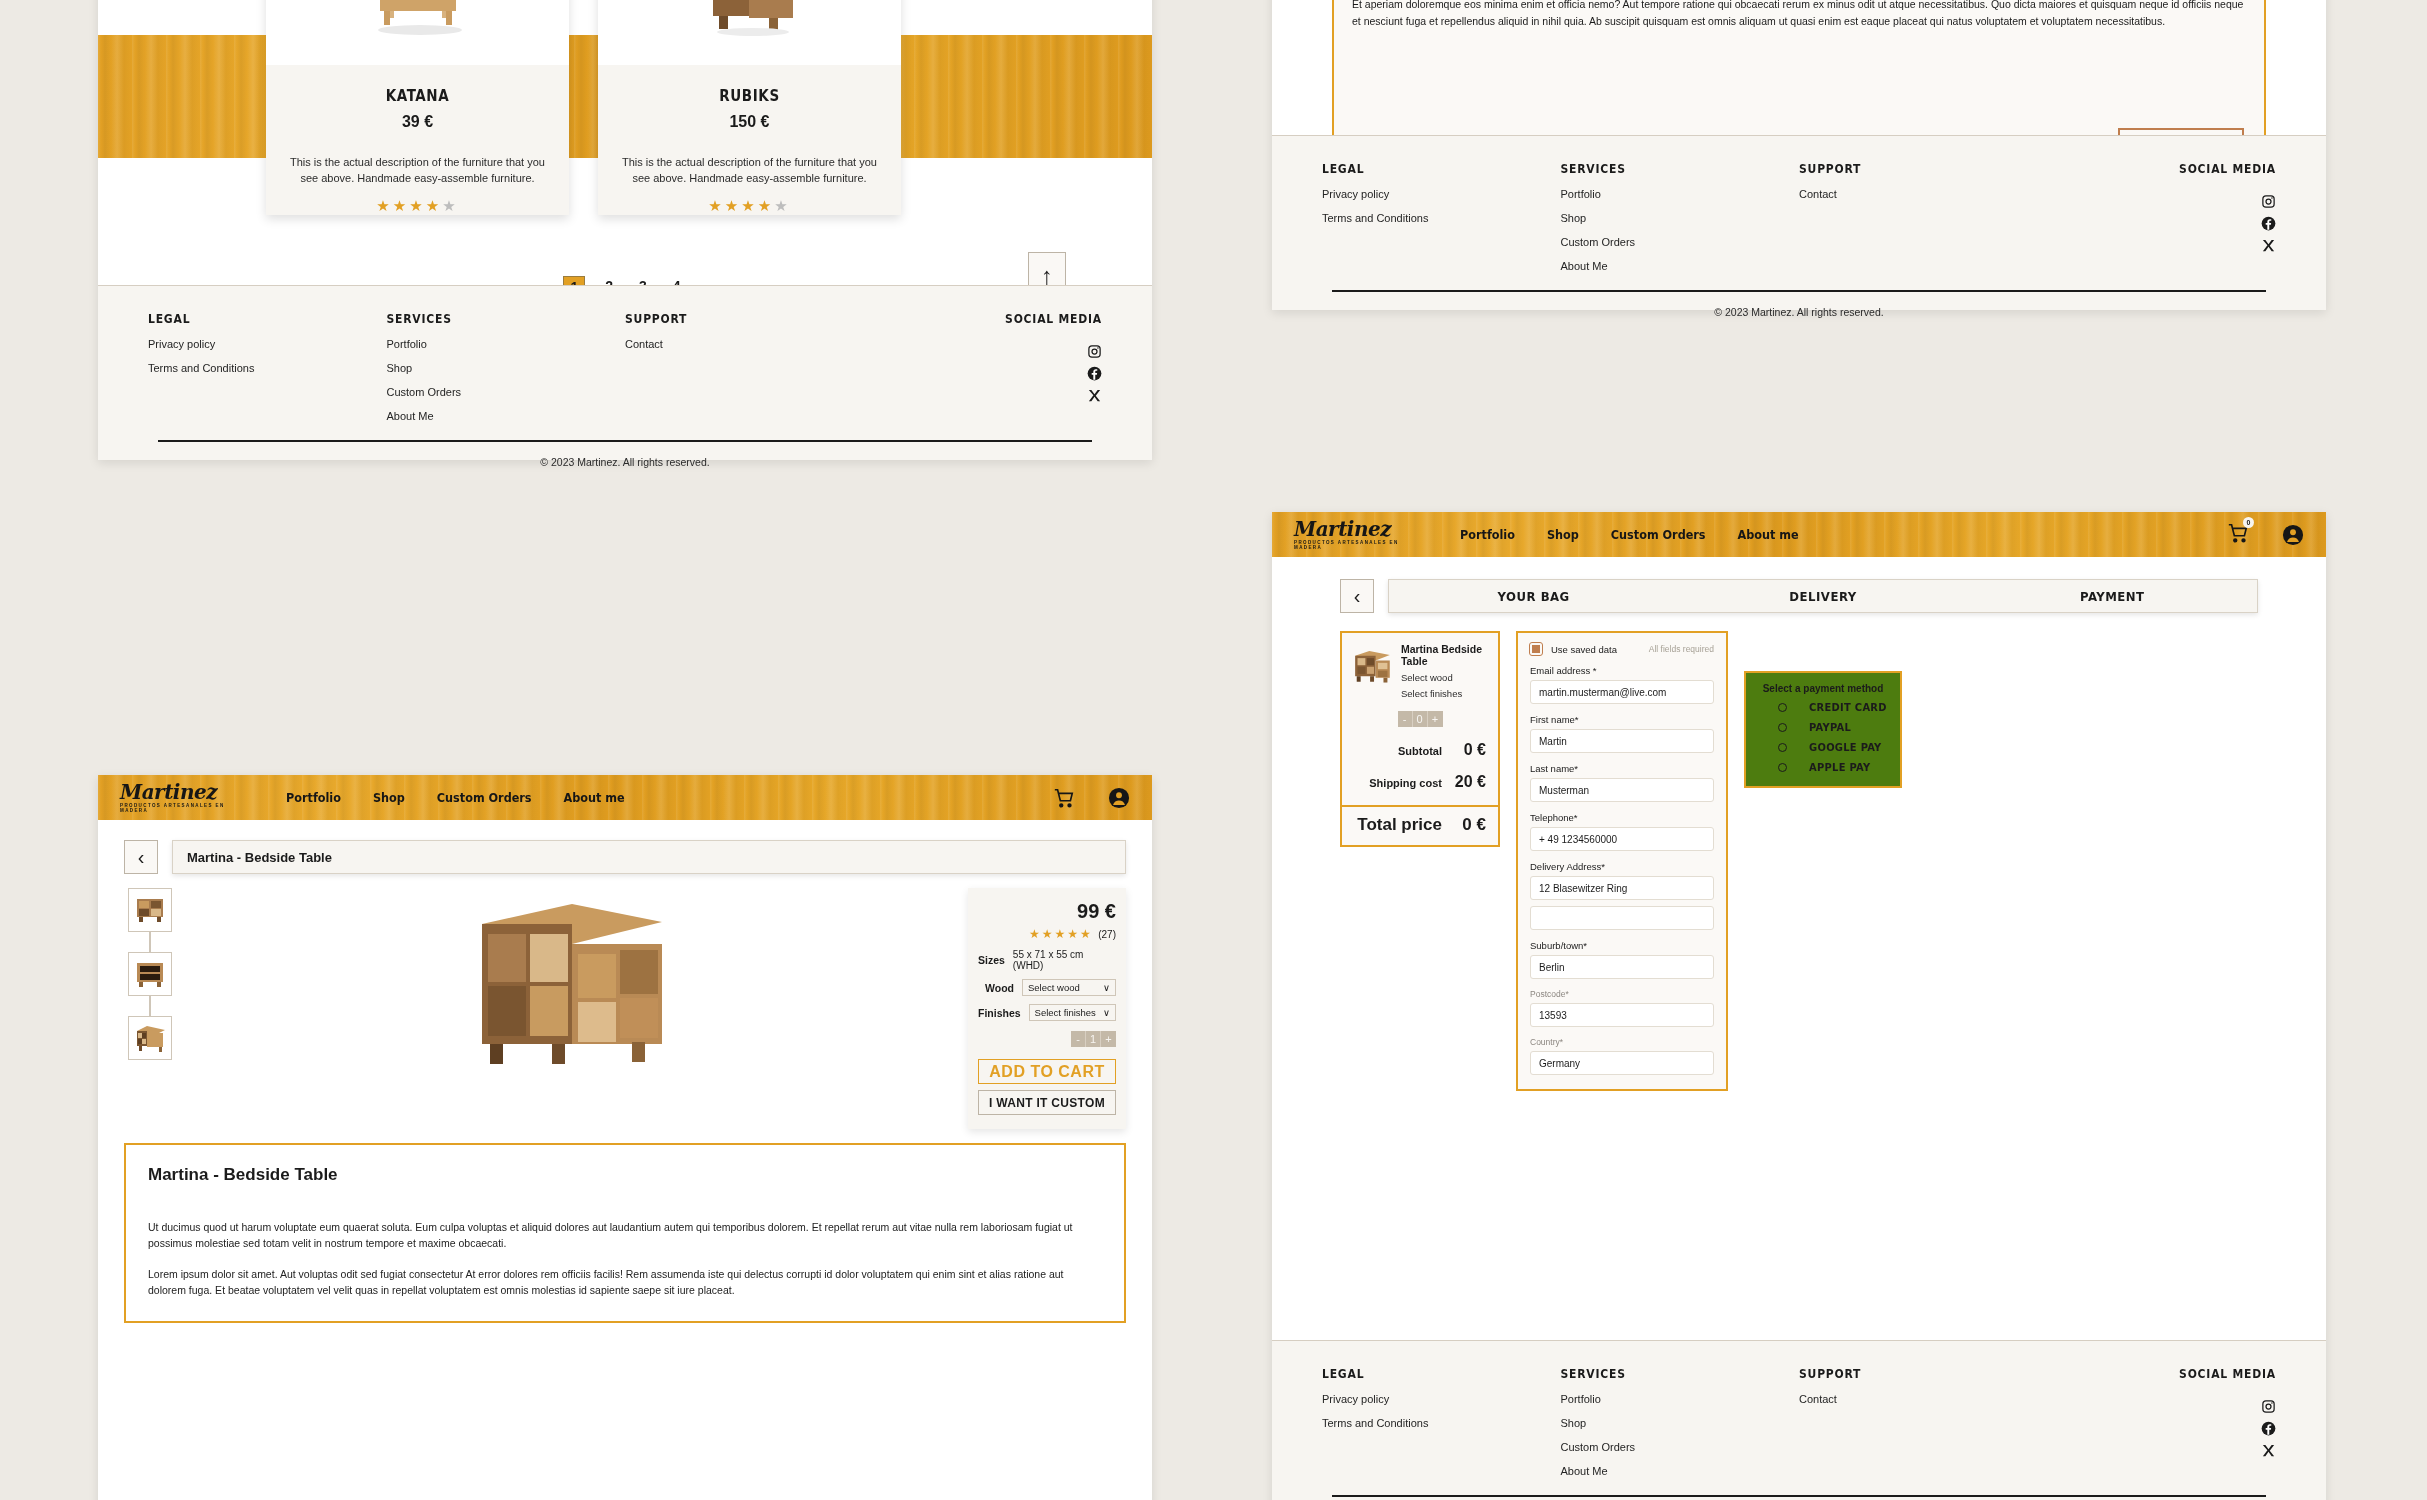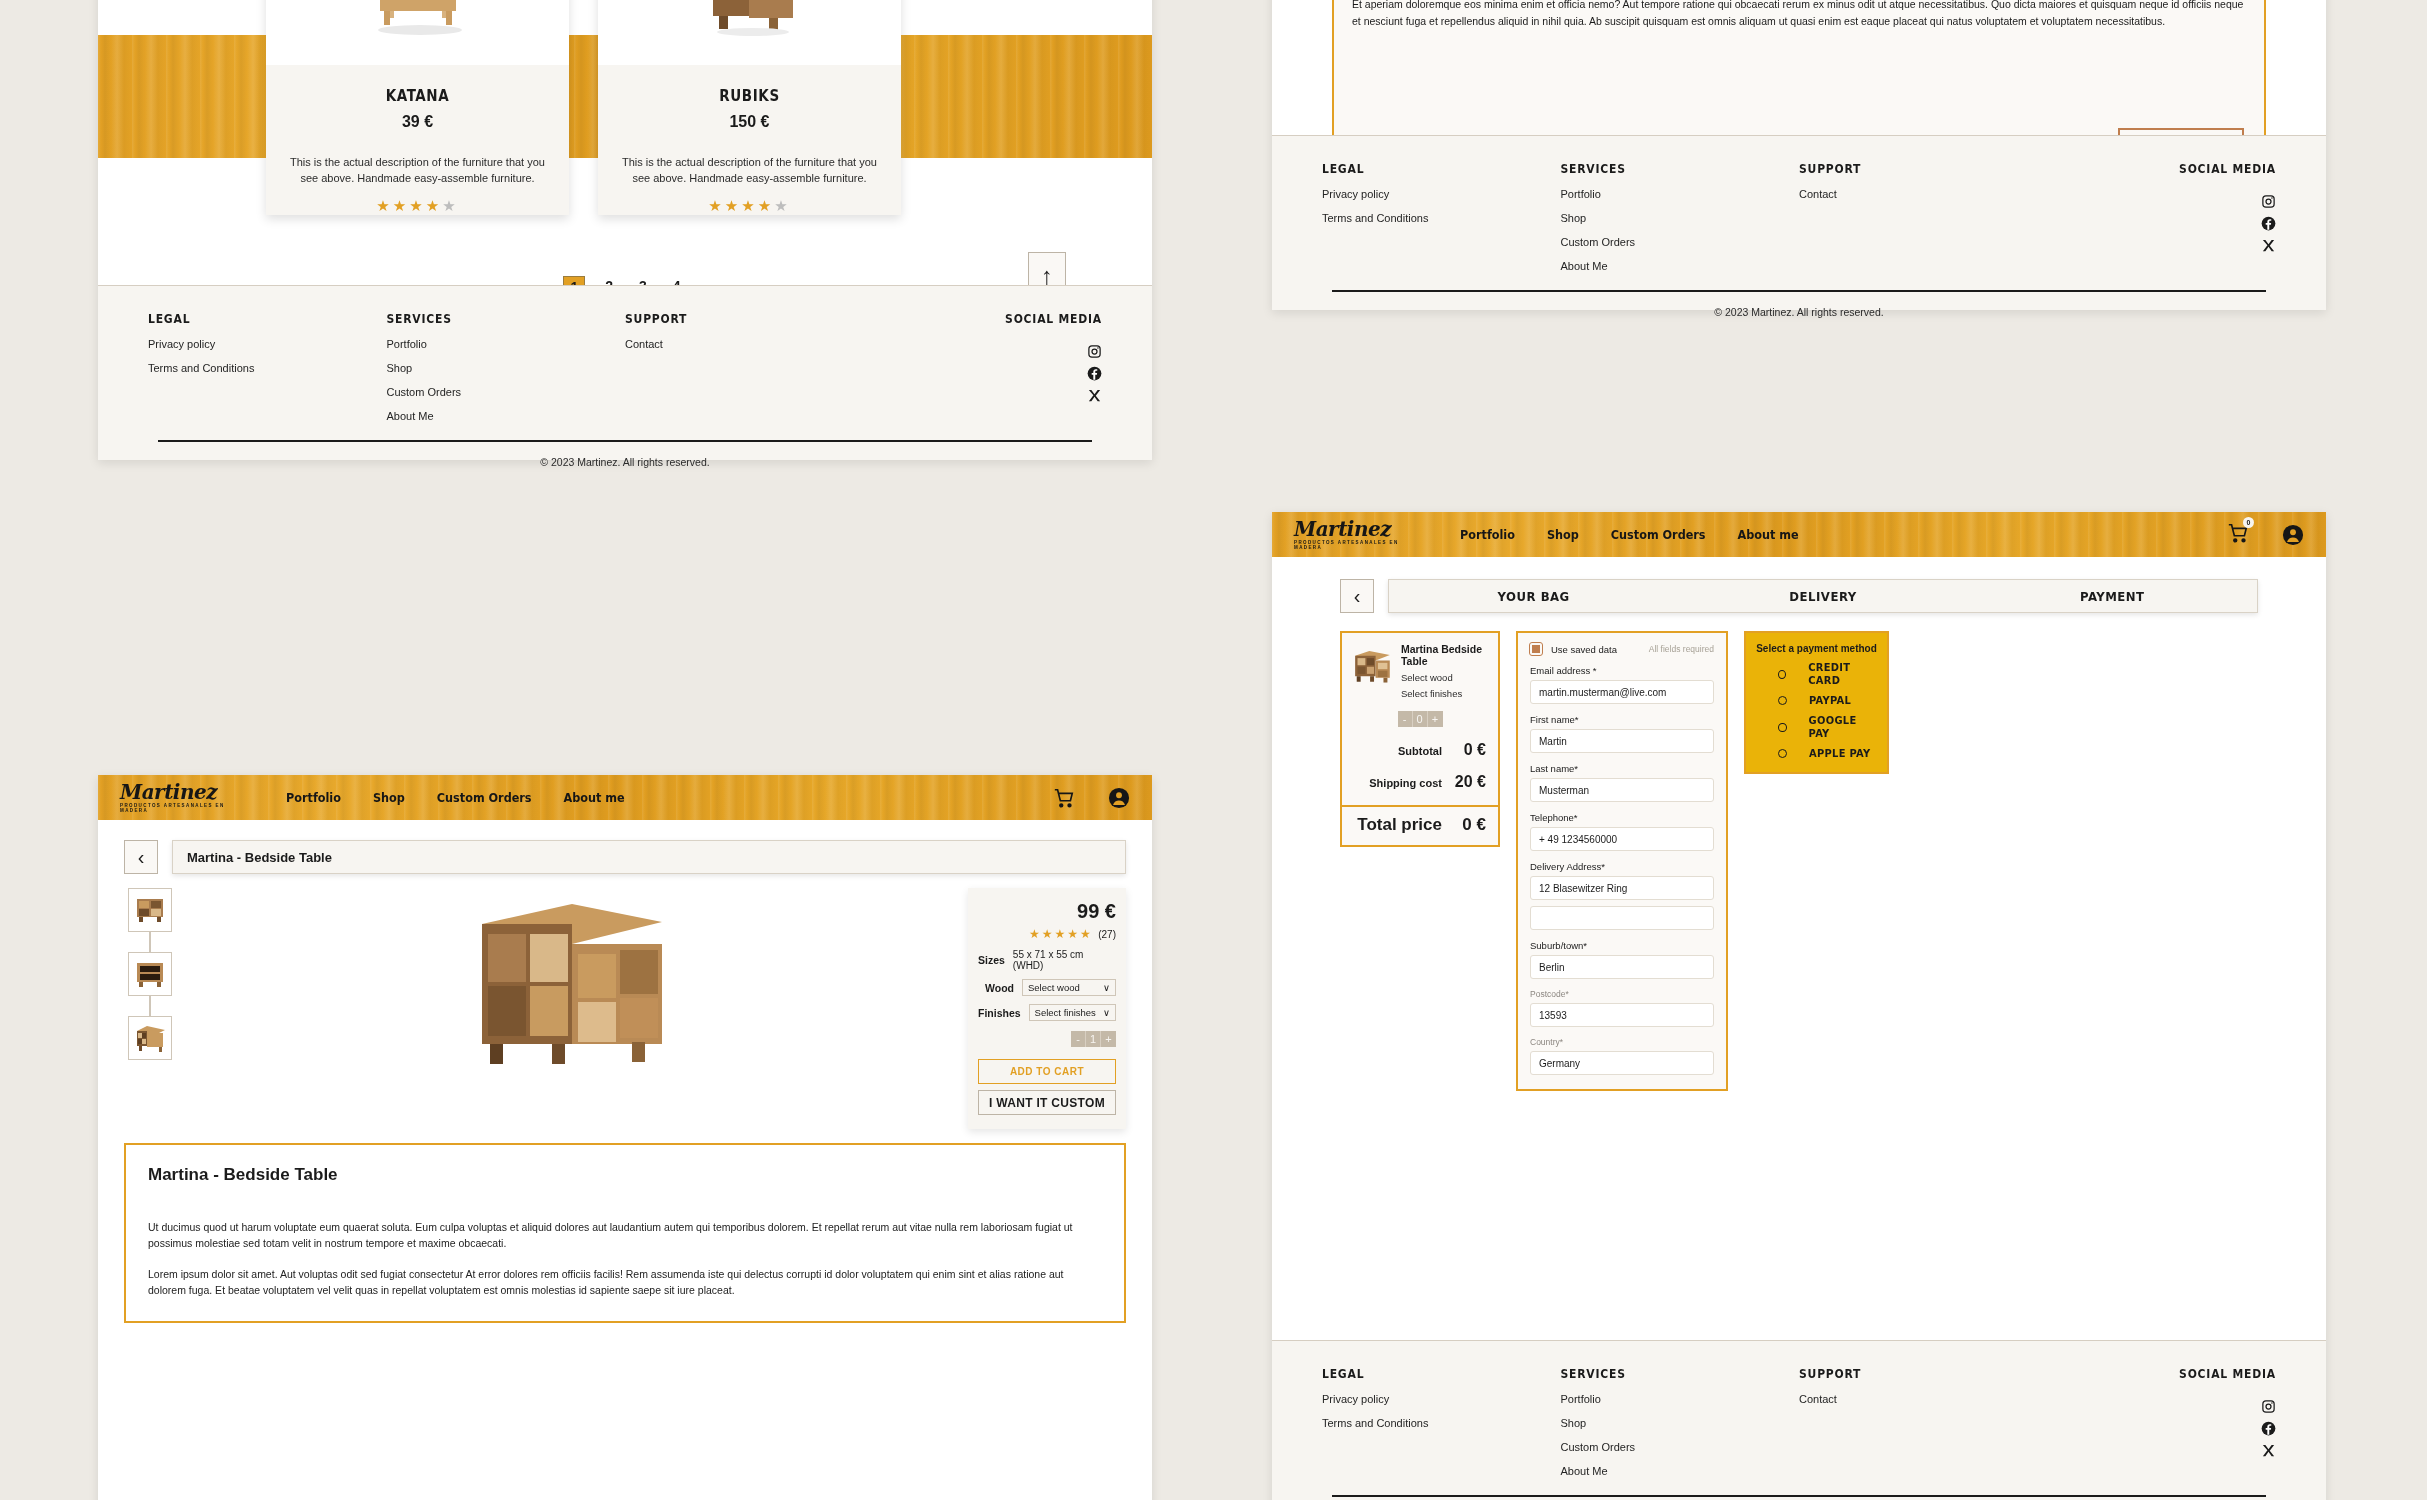--- a/index.html
+++ b/index.html
@@ -160,21 +160,21 @@
   }
   .qty { display: flex; justify-content: flex-end; margin-top: 10px; }
   .qty span {
     background: #C4B9A8; color: #F7F5F1; font-size: 11px;
     width: 15px; height: 16px; display: flex; align-items: center; justify-content: center;
     border-right: 1px solid #D8CFC2;
   }
   .qty span:last-child { border-right: none; }
   .btn-cart {
     margin-top: 12px; height: 25px; border: 1px solid #E2A024; background: #F7F5F1;
-    color: #E2A024; font-size: 10px; font-weight: bold; letter-spacing: .5px;
+    color: #E2A024; font-size: 16px; font-weight: bold; letter-spacing: .5px;
     display: flex; align-items: center; justify-content: center;
   }
   .btn-custom {
     margin-top: 6px; height: 25px; border: 1px solid #BDB4A6; background: #F7F5F1;
     color: #1B1B1B; font-size: 12px; font-weight: bold; letter-spacing: .3px;
     display: flex; align-items: center; justify-content: center;
   }
 
   .tabs { display: flex; gap: 12px; padding: 22px 26px 0; }
   .tab {
@@ -249,21 +249,21 @@
   .req-lab { font-size: 8.5px; color: #A7A196; margin-left: auto; }
   .fl { font-size: 9.5px; color: #1B1B1B; margin-top: 10px; }
   .fl.grey { color: #8C8781; font-size: 8.5px; }
   .fi {
     height: 24px; background: #FFFFFF; border: 1px solid #E3DDD2; border-radius: 3px;
     margin-top: 4px; display: flex; align-items: center; padding-left: 8px;
     font-size: 10px; color: #1B1B1B;
   }
 
   .pay-card {
-    width: 145px; border: 2px solid #E2A024; background: #eab308; padding: 10px 10px 12px;
+    width: 158px; border: 2px solid #E2A024; background: #4d7c0f; padding: 10px 10px 12px; margin-top: 40px;
   }
   .pay-h { font-size: 10px; font-weight: bold; color: #1B1B1B; text-align: center; }
   .pay-row { display: flex; align-items: center; gap: 22px; margin-top: 7px; padding-left: 22px; }
   .radio { width: 9px; height: 9px; border: 1px solid #1B1B1B; border-radius: 50%; }
   .pay-lab { font-family: "DejaVu Sans Condensed","Liberation Sans",sans-serif;
              font-size: 11px; font-weight: bold; color: #1B1B1B; letter-spacing: .3px; }
 
   #co-footer { position: absolute; left: 0; bottom: 0; width: 100%; height: 175px; }
 
   .cart-wrap { position: relative; }

